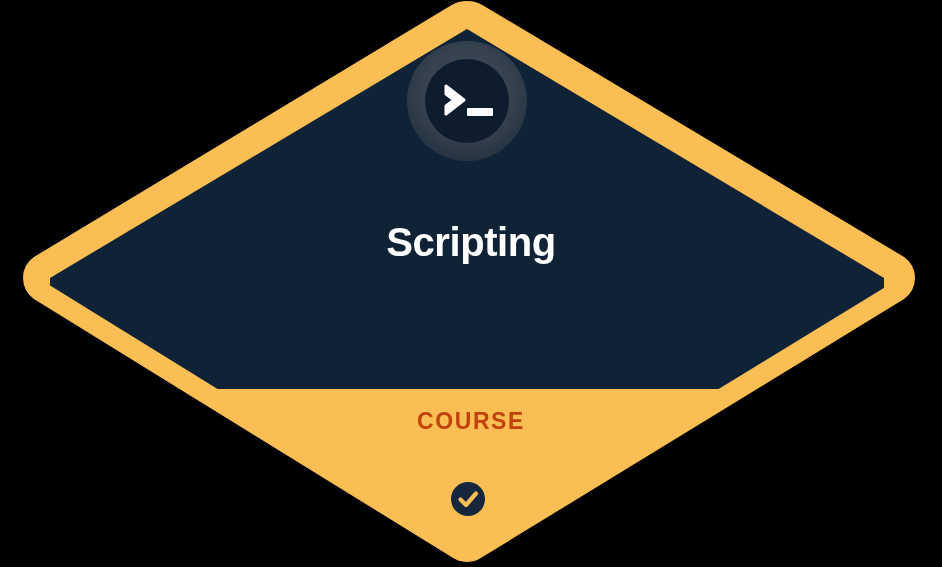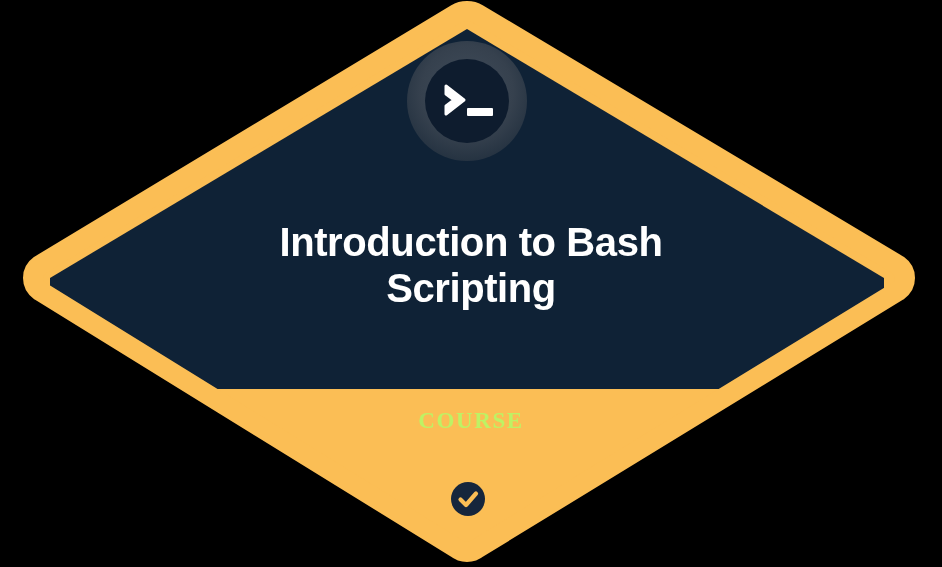--- a/index.html
+++ b/index.html
@@ -49,22 +49,22 @@
     letter-spacing: -0.4px;
   }
   .status-block {
     position: absolute;
     left: 171px;
     top: 406px;
     width: 600px;
     text-align: center;
   }
   .status-line {
-    color: #bef264;
-    font-family: Liberation Serif, serif;
+    color: #c2410c;
+    font-family: Liberation Sans, sans-serif;
     font-size: 23px;
     font-weight: bold;
     line-height: 30px;
     letter-spacing: 1.6px;
   }
 </style>
 </head>
 <body>
 
 <div class="badge-stage">
@@ -124,21 +124,20 @@
     </g>
 
     <g>
       <circle cx="468" cy="499" r="17" fill="#16263C"></circle>
       <path d="M 460.5 499.5 L 466 505 L 476 493.5" fill="none" stroke="#FBBE55" stroke-width="4.2" stroke-linecap="round" stroke-linejoin="round"></path>
     </g>
   </svg>
 
   <div class="overlay">
     <div class="course-title">
-      <div>Introduction to Bash</div>
       <div>Scripting</div>
     </div>
 
     <div class="status-block">
       <div class="status-line">COURSE</div>
     </div>
   </div>
 
 </div>
 

